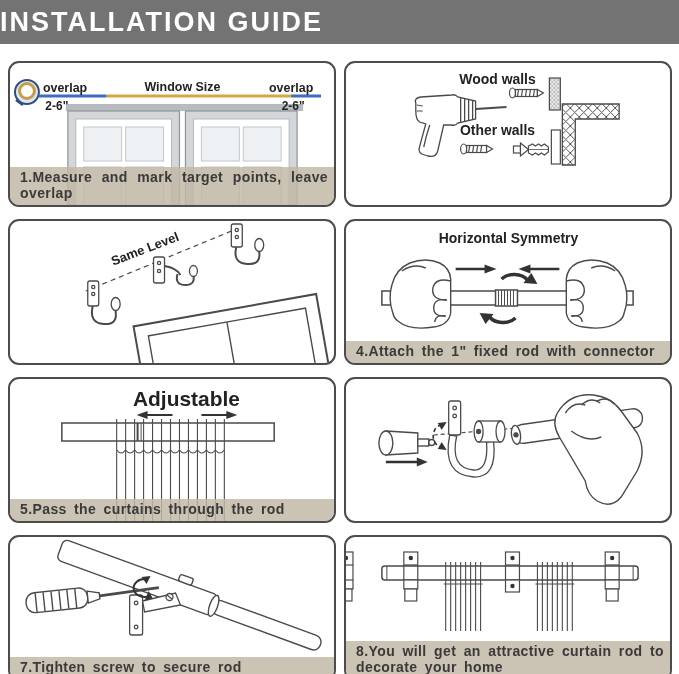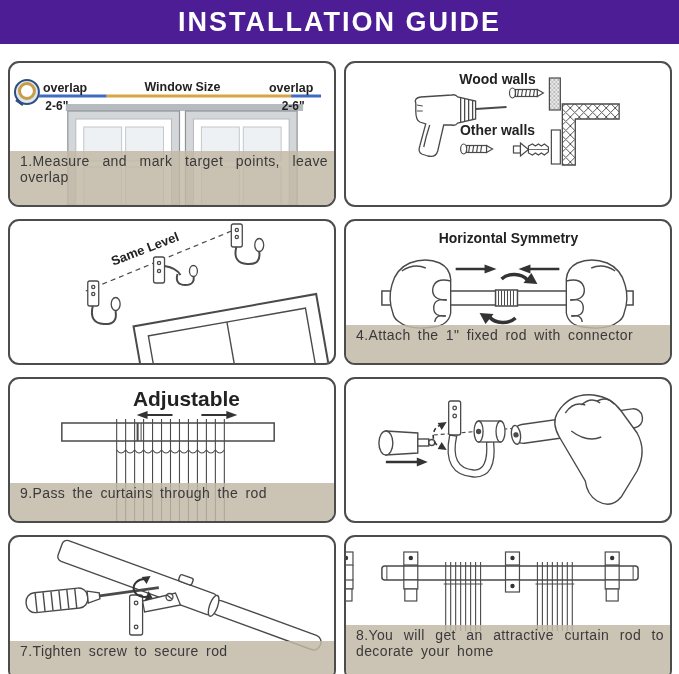--- a/index.html
+++ b/index.html
@@ -1,41 +1,41 @@
 <!DOCTYPE html>
 <html><head>
 <meta charset="utf-8">
 <style>
   html,body { margin:0; padding:0; }
   body {
     width:679px; height:674px; background:#ffffff; position:relative;
     font-family:"Liberation Sans", sans-serif; overflow:hidden;
   }
   .banner {
-    height:44px; background:#4c1d95; display:flex; align-items:center; justify-content:center;
+    height:44px; background:#737373; display:flex; align-items:center; justify-content:flex-start;
   }
   .banner h1 {
     margin:0; color:#ffffff; font-size:27px; font-weight:bold; letter-spacing:2px;
   }
   .grid {
     display:grid; grid-template-columns:1fr 1fr; column-gap:8px; row-gap:12px;
     padding:17px 7px 0 8px;
   }
   .panel {
     position:relative; height:142px; background:#ffffff;
     border:2px solid #4c4c4c; border-radius:11px; overflow:hidden;
   }
   .art { position:absolute; left:0; top:0; width:100%; height:100%; }
   svg { font-family:"Liberation Sans", sans-serif; }
   .caption {
     position:absolute; left:0; right:0; bottom:0;
     background:rgba(193,183,164,0.84);
-    color:#3a3a3a; font-weight:normal; font-size:14px; line-height:16px;
+    color:#3a3a3a; font-weight:bold; font-size:14px; line-height:16px;
     letter-spacing:0.4px; word-spacing:3px; text-align:justify;
-    padding:2px 6px 20px 10px;
+    padding:2px 6px 4px 10px;
   }
 </style>
 </head>
 <body>
 
 <svg width="0" height="0" style="position:absolute" aria-hidden="true">
   <defs>
     <pattern id="dots" width="4" height="4" patternUnits="userSpaceOnUse">
       <rect width="4" height="4" fill="#e9e9e9"></rect>
       <circle cx="1" cy="1" r="0.7" fill="#6a6a6a"></circle>
@@ -229,21 +229,21 @@
         <line x1="161" y1="40" x2="161" y2="142"></line>
           <line x1="170" y1="40" x2="170" y2="142"></line>
         <line x1="179" y1="40" x2="179" y2="142"></line>
           <line x1="188" y1="40" x2="188" y2="142"></line>
         <line x1="197" y1="40" x2="197" y2="142"></line>
           <line x1="206" y1="40" x2="206" y2="142"></line>
         <line x1="215" y1="40" x2="215" y2="142"></line>
         <path d="M107,71 Q111.5,77 116,71 Q120.5,77 125,71 Q129.5,77 134,71 Q138.5,77 143,71 Q147.5,77 152,71 Q156.5,77 161,71 Q165.5,77 170,71 Q174.5,77 179,71 Q183.5,77 188,71 Q192.5,77 197,71 Q201.5,77 206,71 Q210.5,77 215,71"></path>
       </g>
     </svg>
-    <div class="caption">9.Pass the curtains through the rod</div>
+    <div class="caption">5.Pass the curtains through the rod</div>
   </section>
 
   <section class="panel">
     <svg class="art" viewBox="0 0 325 142" preserveAspectRatio="none">
       <line x1="88" y1="56" x2="172" y2="49" stroke="#4a4a4a" stroke-width="1.1" stroke-dasharray="4,3"></line>
       <g stroke="#4a4a4a" fill="#ffffff" stroke-width="1.4">
         <path d="M40,52 L72,54 L72,74 L40,76 Z"></path>
         <ellipse cx="40" cy="64" rx="7" ry="12"></ellipse>
         <rect x="72" y="60" width="11" height="7"></rect>
         <circle cx="86" cy="63.5" r="3"></circle>

